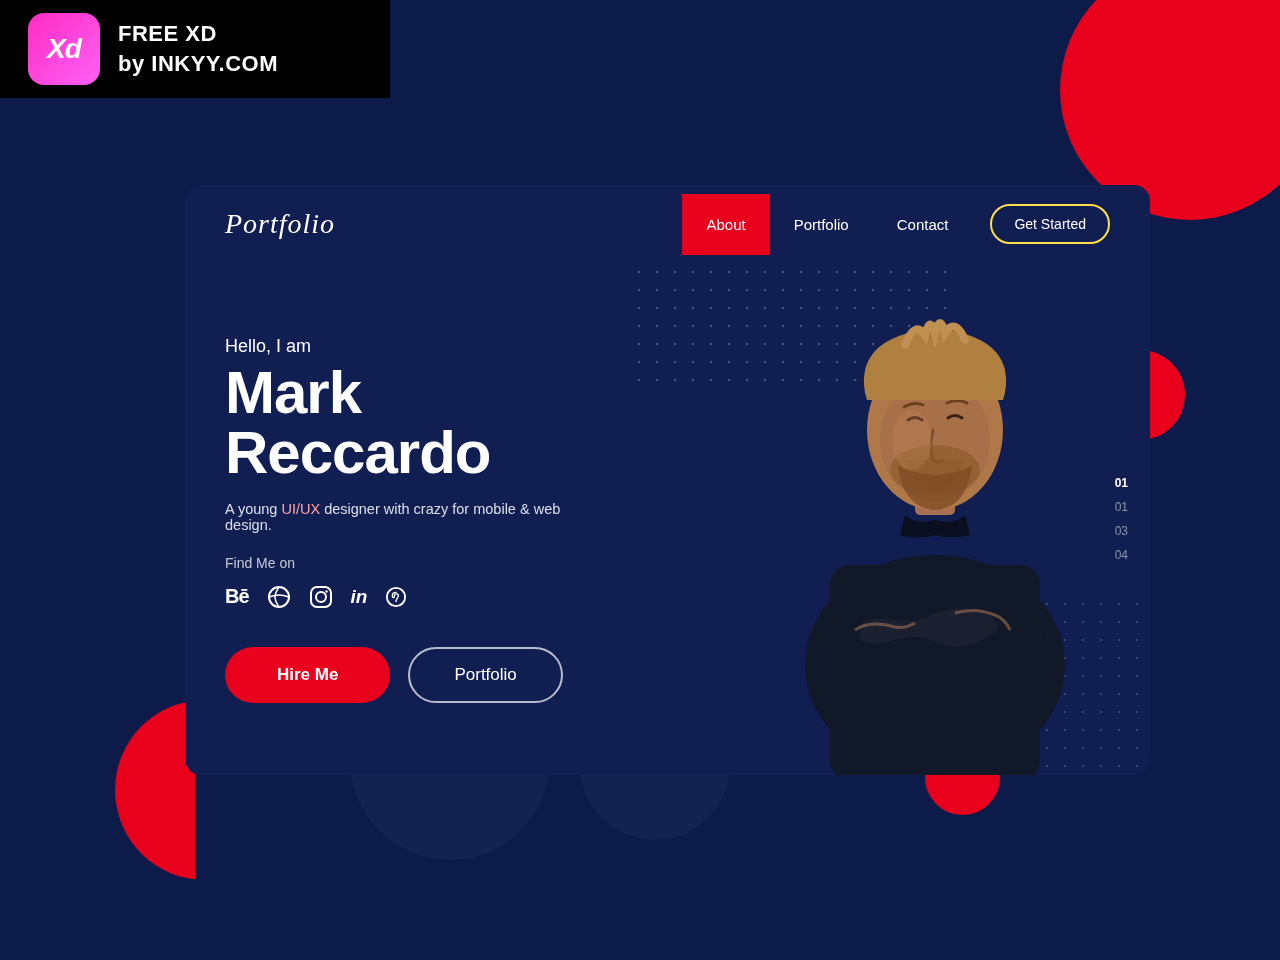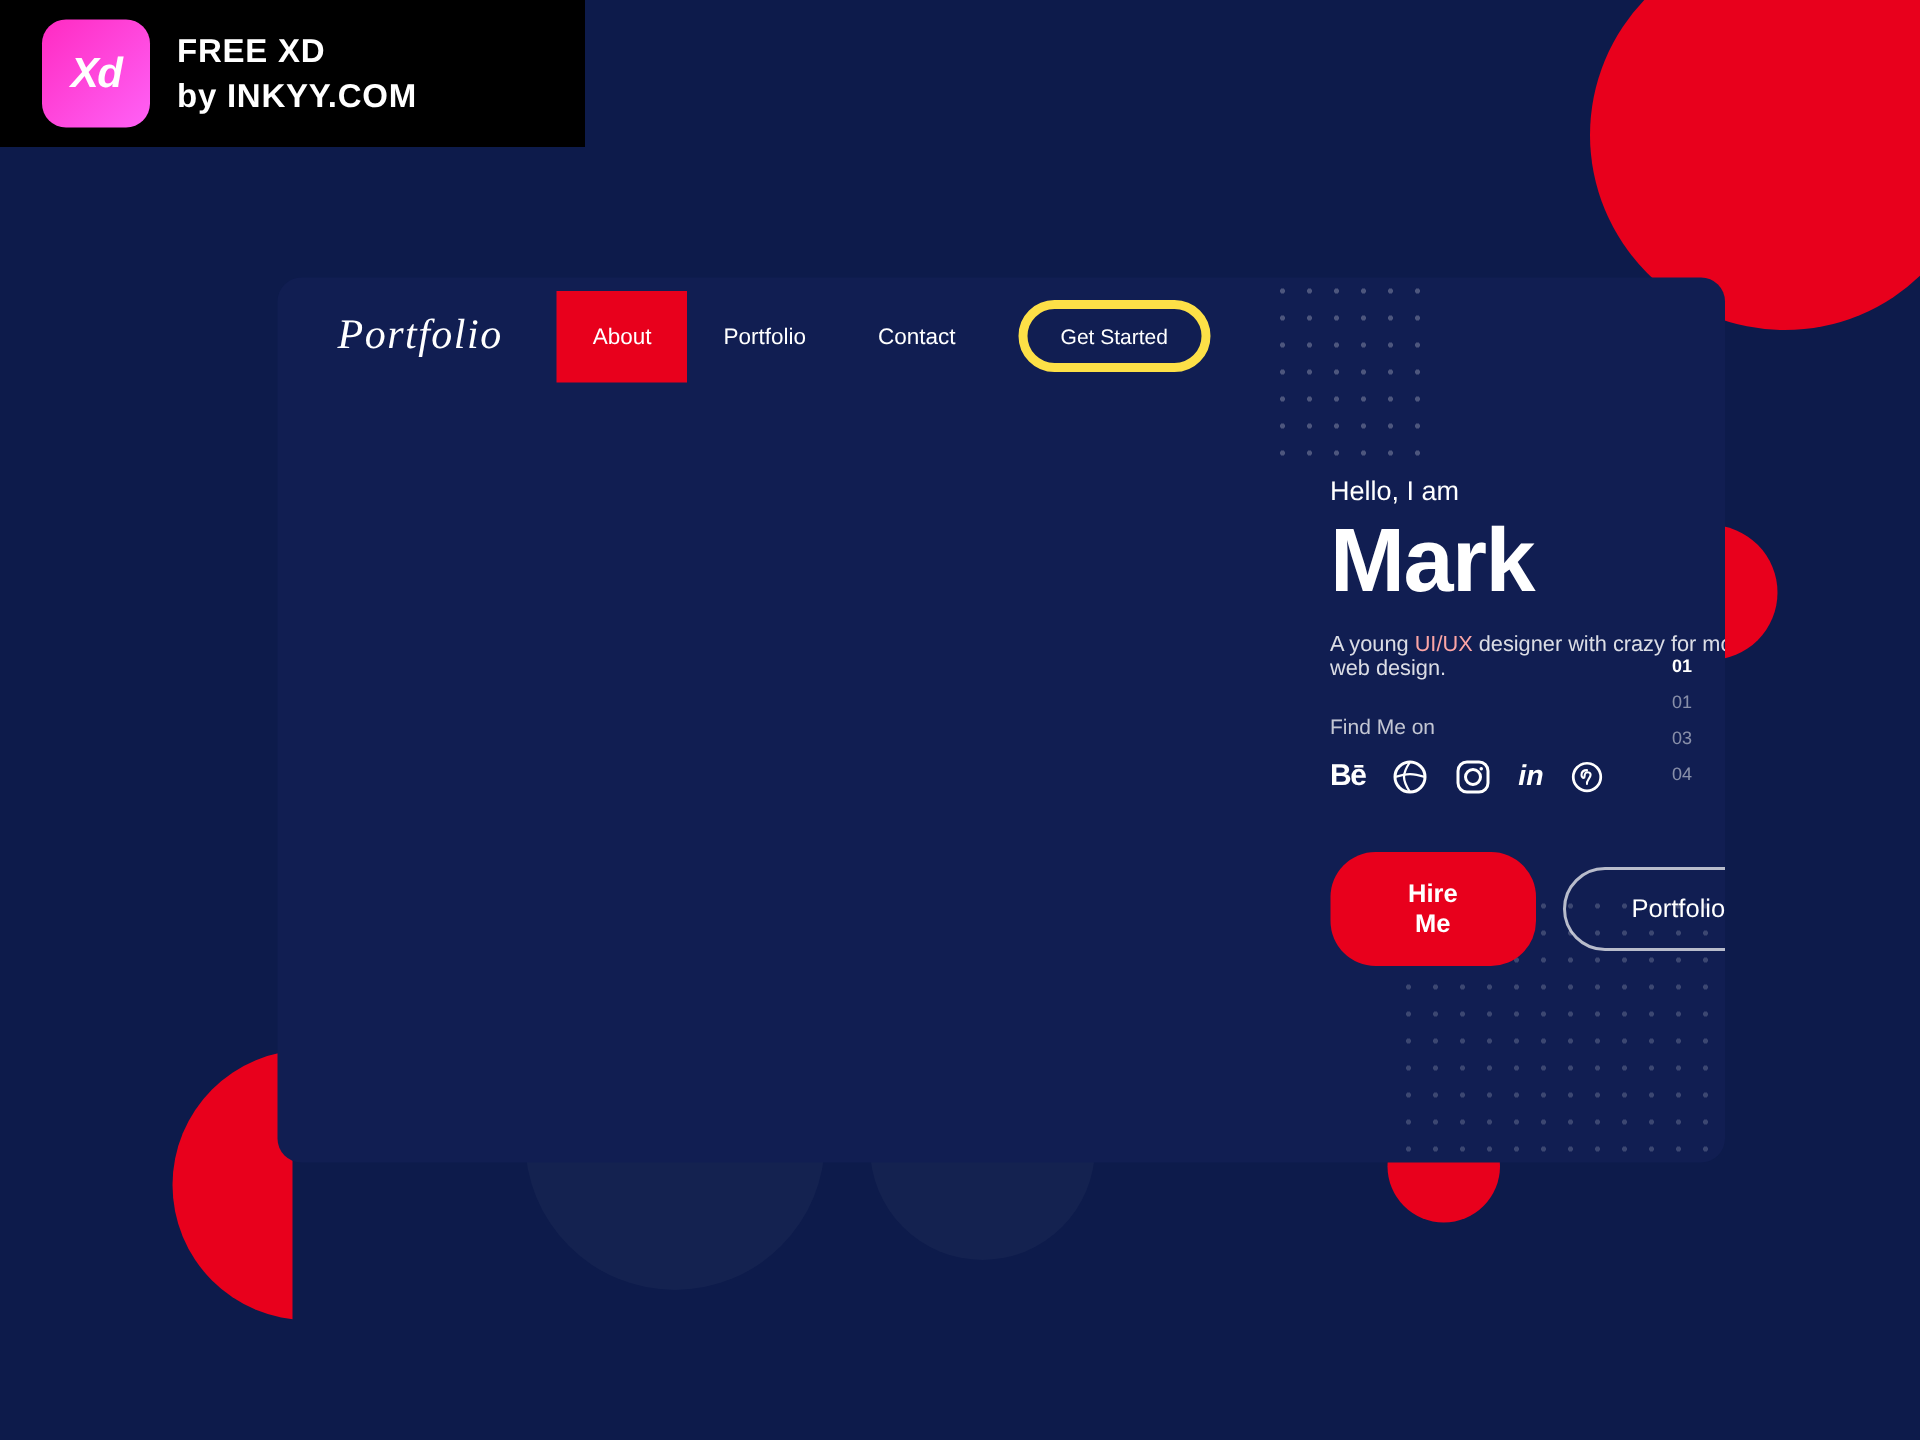--- a/index.html
+++ b/index.html
@@ -117,21 +117,21 @@
       position: absolute;
       top: 185px;
       left: 185px;
       right: 130px;
       bottom: 185px;
       background: #111e52;
       border-radius: 16px;
       overflow: hidden;
       z-index: 10;
       display: flex;
-      flex-direction: row;
+      flex-direction: column;
     }
 
     
     .navbar {
       display: flex;
       align-items: center;
       padding: 0 40px;
       height: 78px;
       flex-shrink: 0;
       position: relative;
@@ -165,21 +165,21 @@
 
     .nav-item.active {
       background: #e8001c;
       padding: 22px 24px;
       margin-top: 0;
     }
 
     .nav-btn {
       margin-left: 18px;
       padding: 10px 22px;
-      border: 6px solid #fde047;
+      border: 2px solid #fde047;
       border-radius: 30px;
       color: #fff;
       font-size: 14px;
       cursor: pointer;
       background: transparent;
       white-space: nowrap;
     }
 
     
     .hero {
@@ -397,20 +397,21 @@
 
   <div class="hero">
 
     <div class="dot-pattern"></div>
     <div class="dot-pattern-br"></div>
 
     <div class="hero-left">
       <div class="greeting">Hello, I am</div>
       <div class="hero-name">
         <div>Mark</div>
+        <div>Reccardo</div>
       </div>
       <div class="hero-desc">
         <span>A young </span><span class="highlight">UI/UX</span><span> designer with crazy for mobile &amp; web design.</span>
       </div>
       <div class="find-me">Find Me on</div>
       <div class="social-icons">
         <div class="social-icon behance" title="Behance">Bē</div>
         <div class="social-icon" title="Dribbble" style="font-size:20px;">
 
           <svg width="24" height="24" viewBox="0 0 24 24" fill="none">

